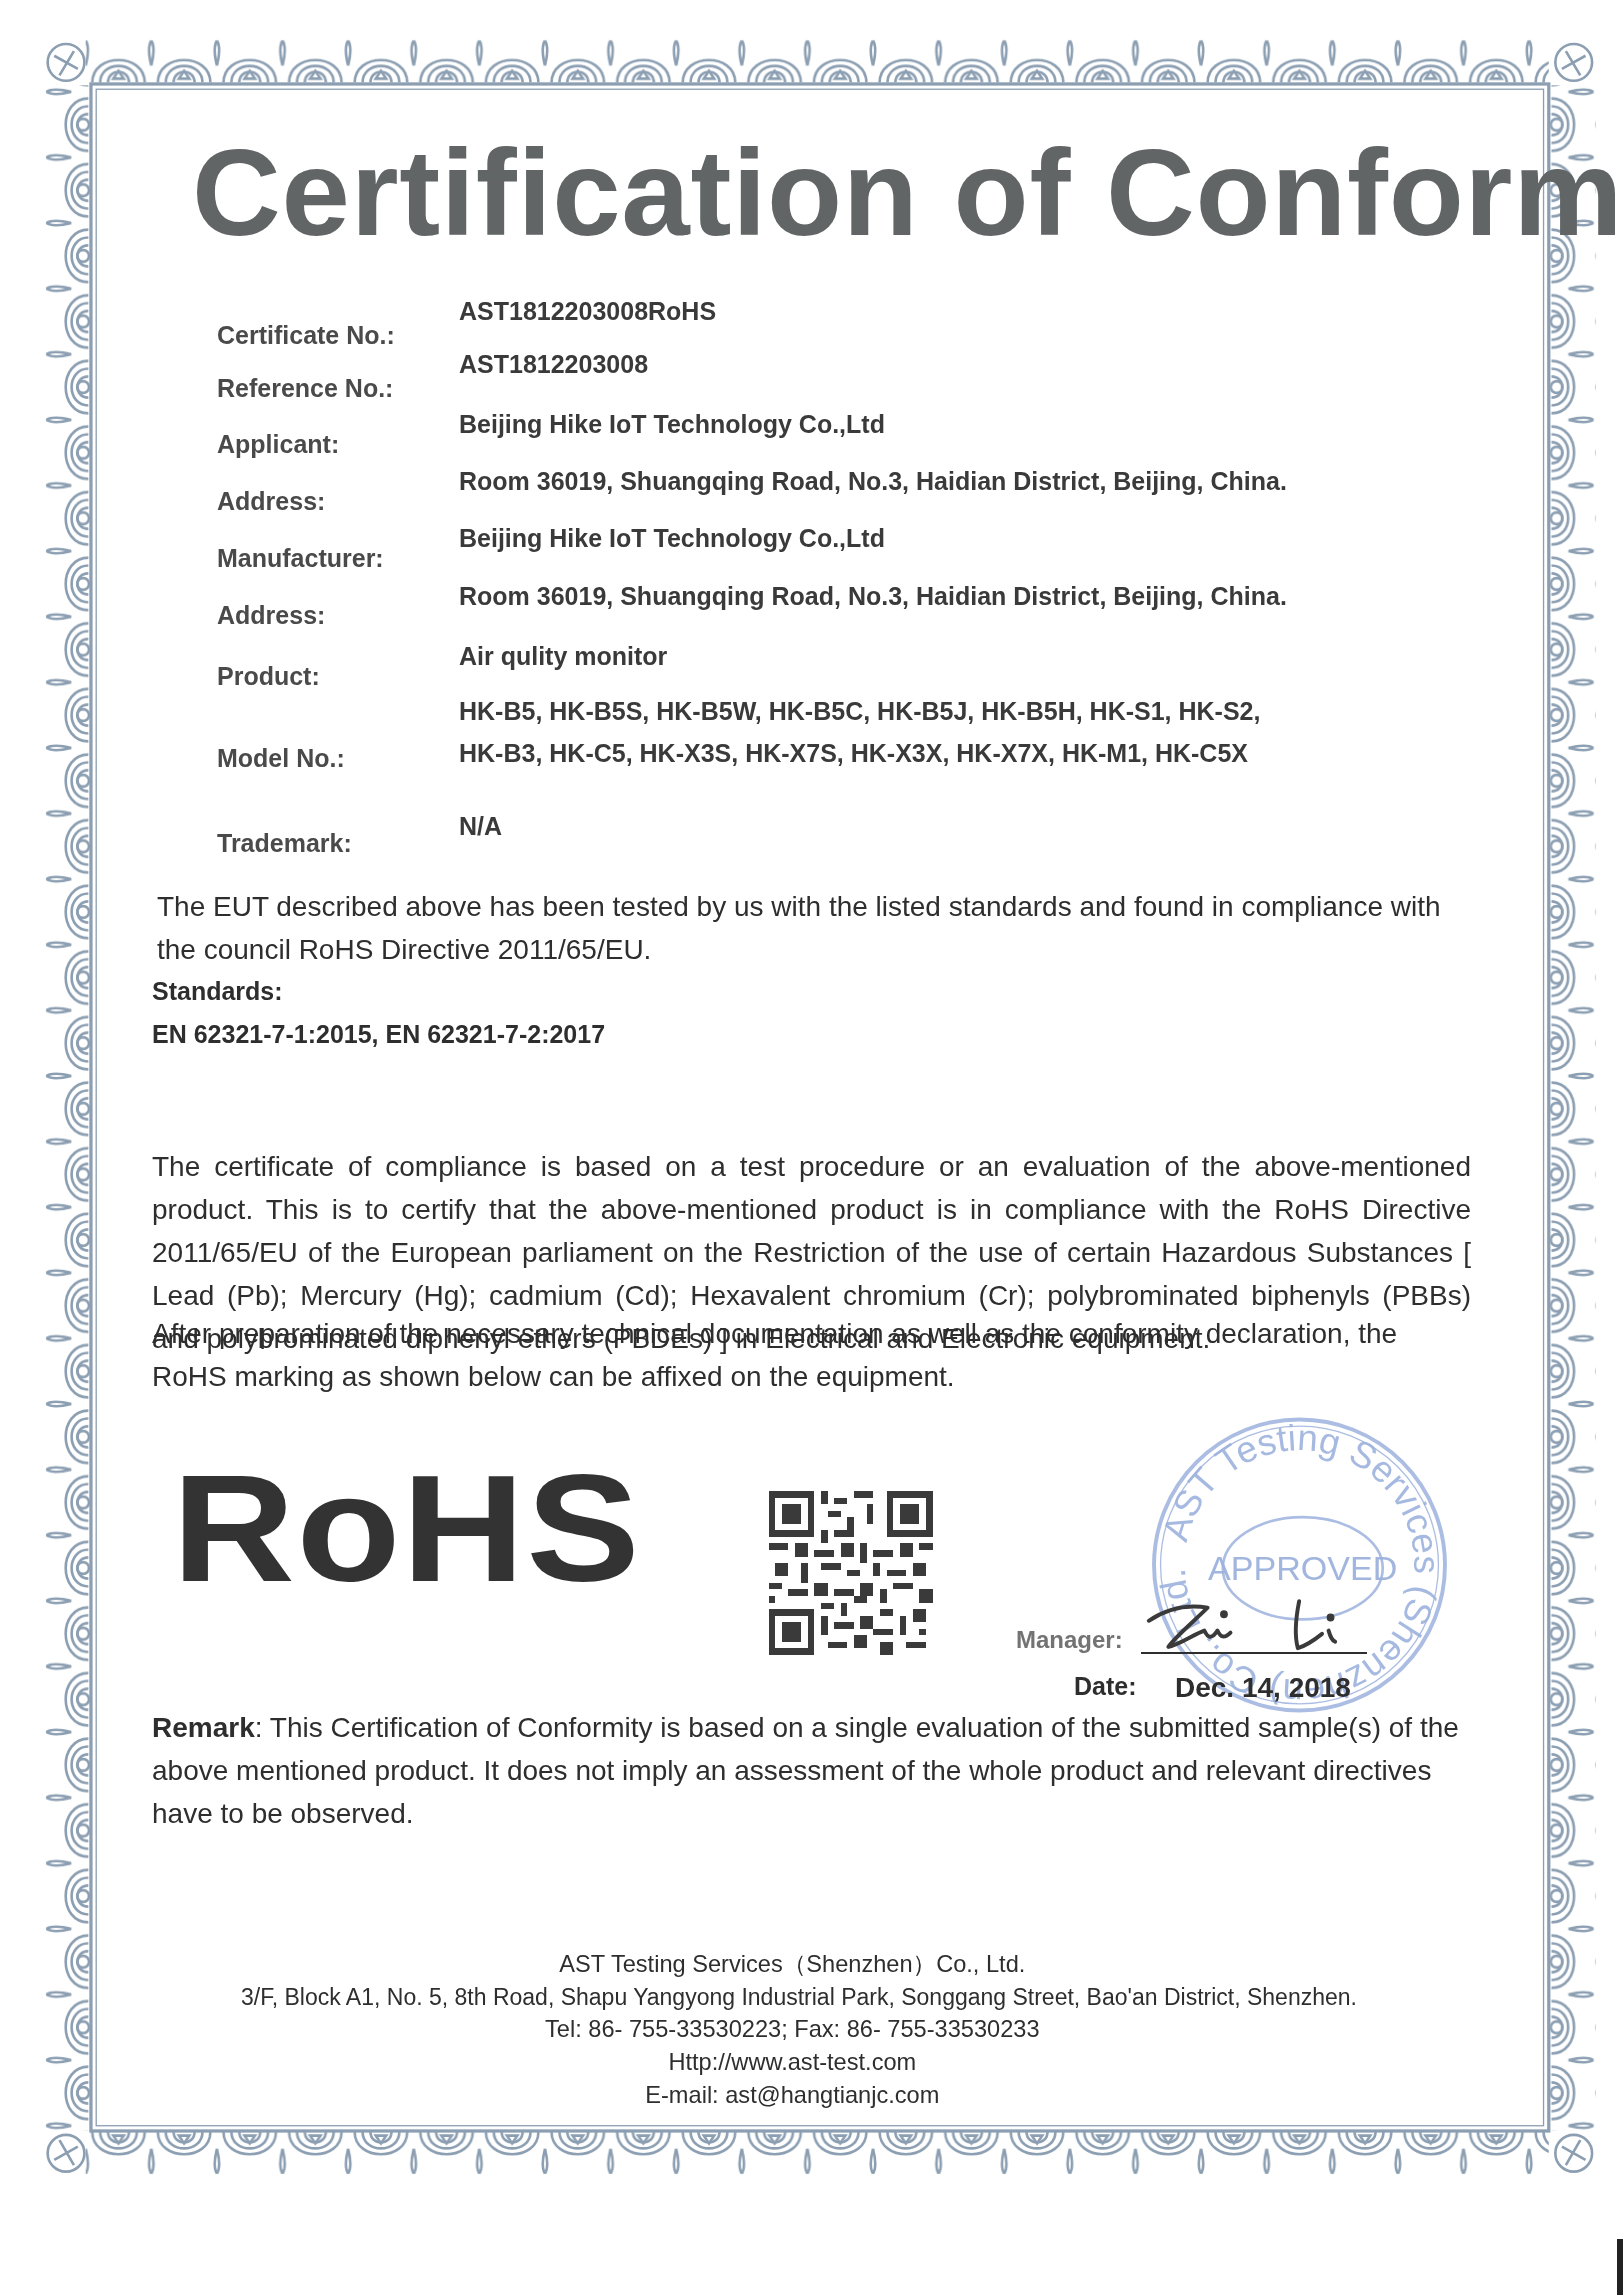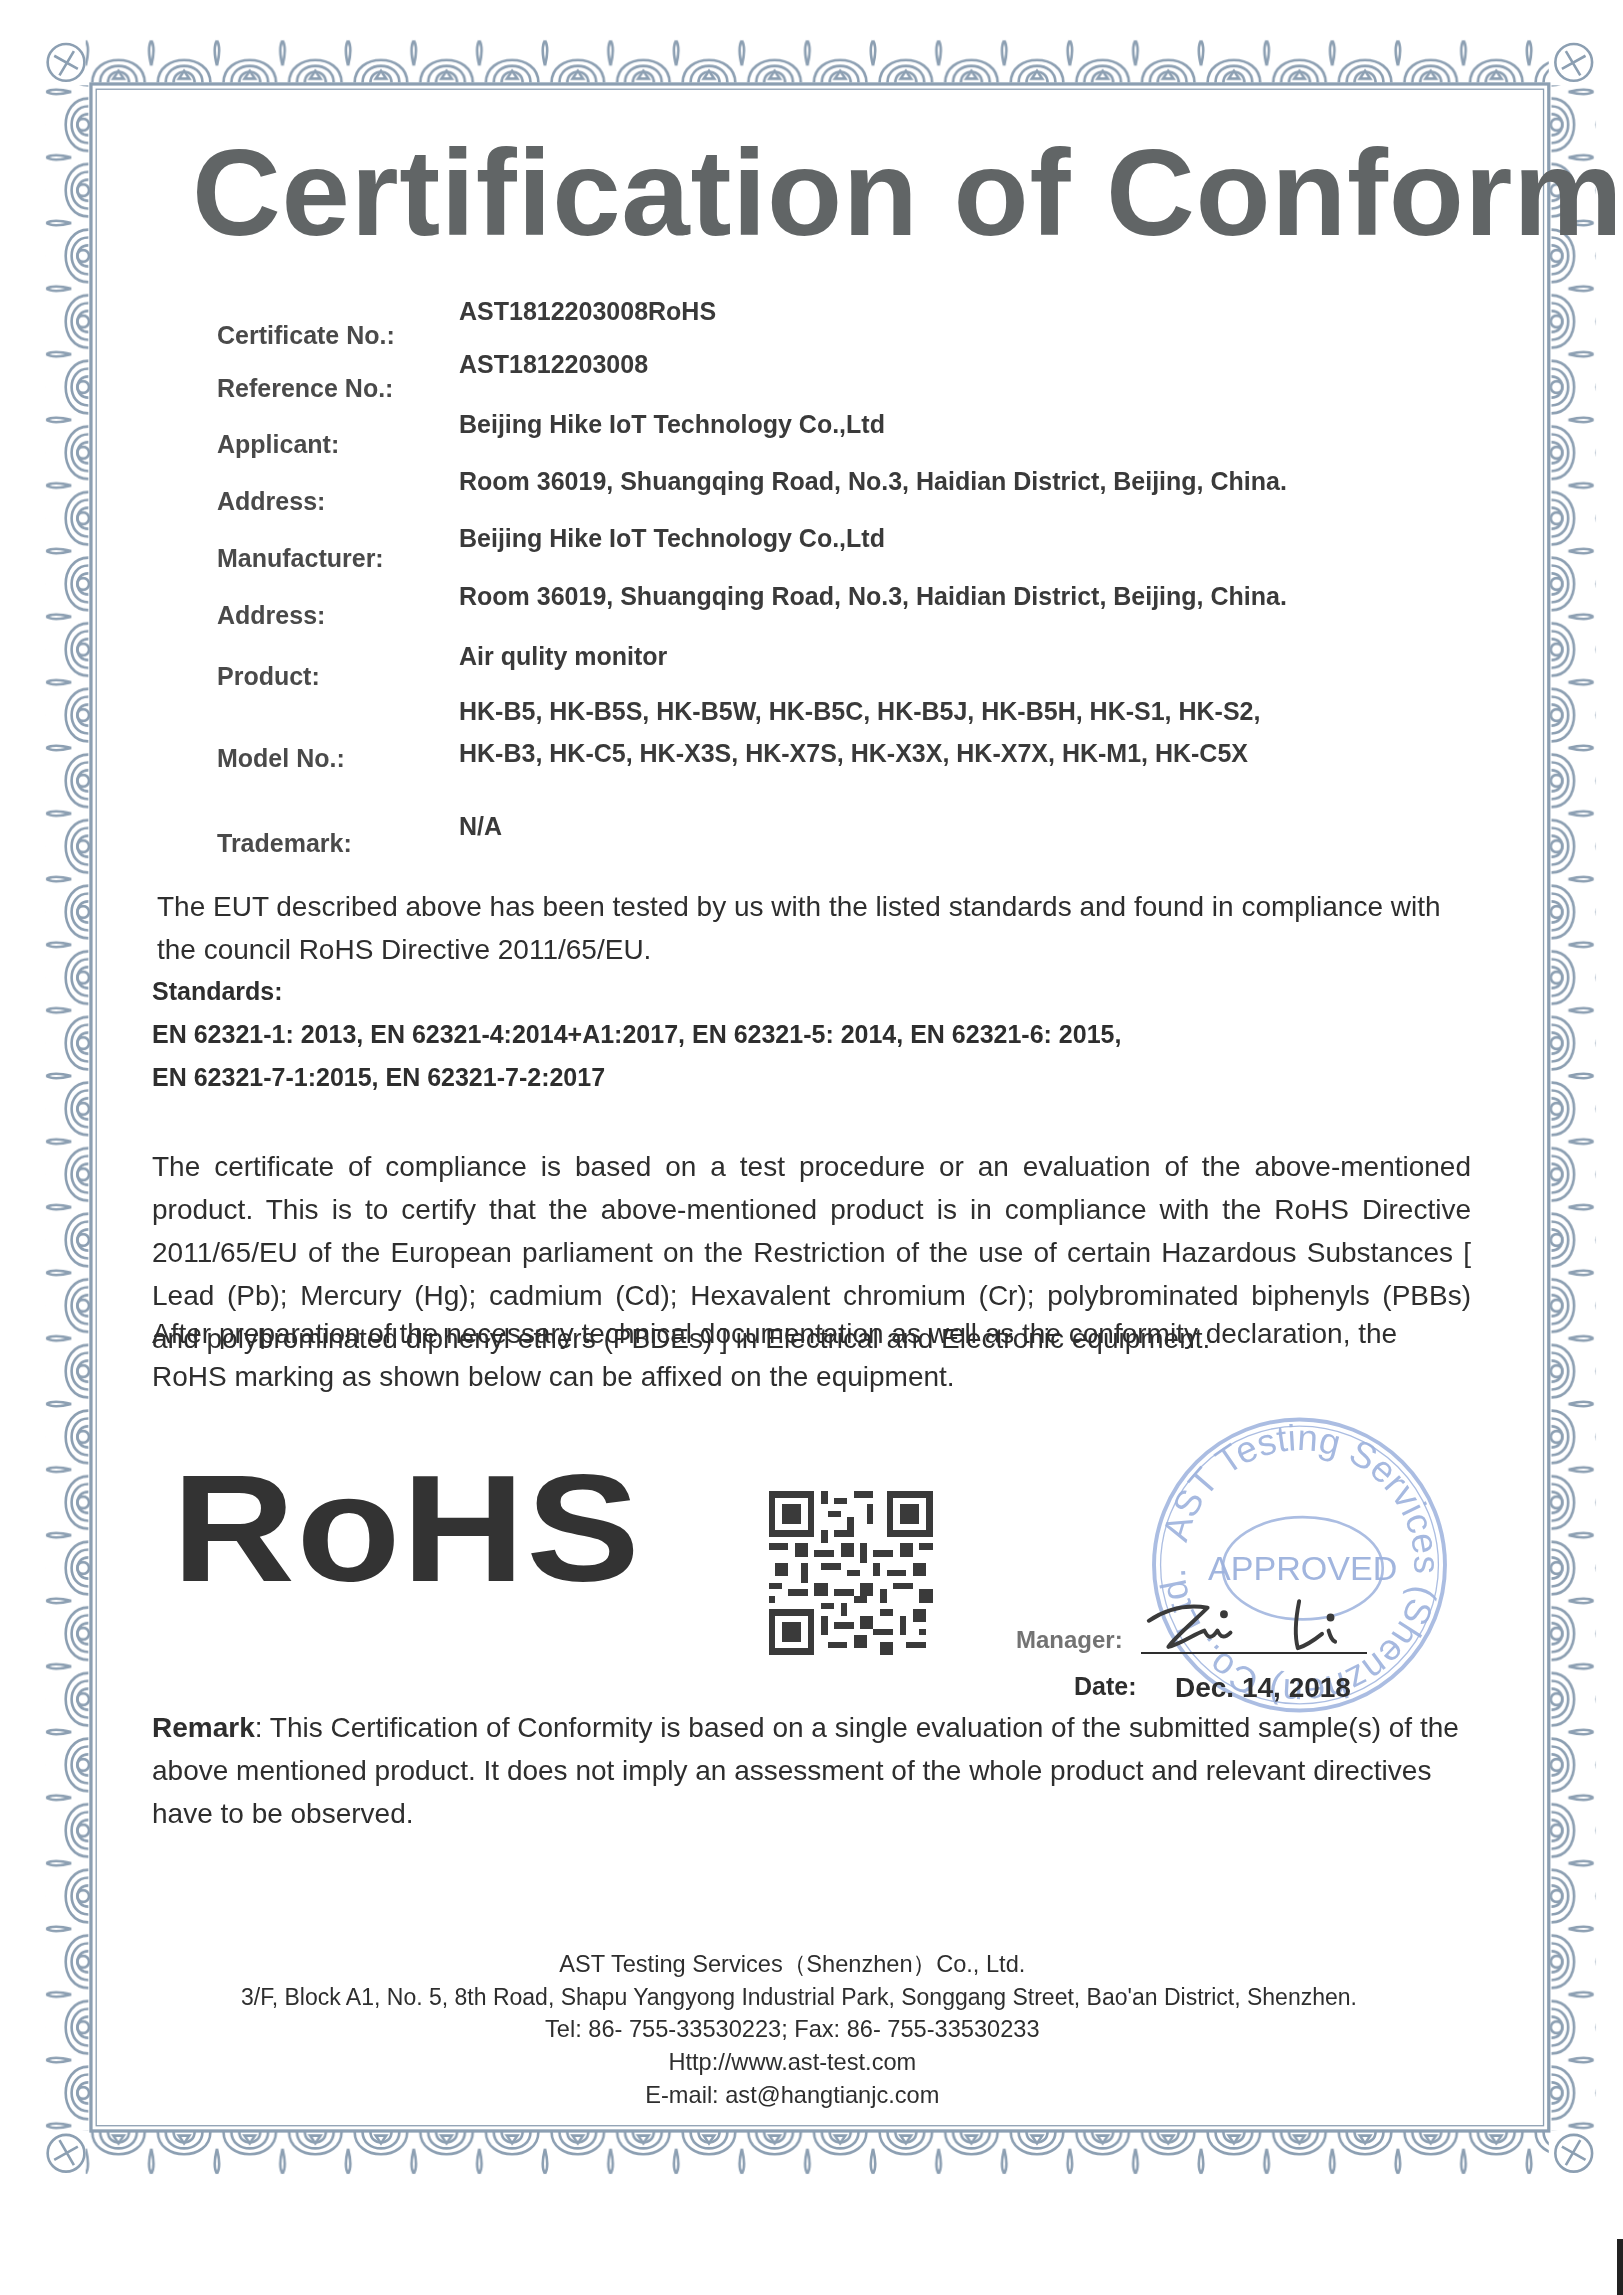--- a/index.html
+++ b/index.html
@@ -136,21 +136,20 @@
   </div>
 </div>
 
 <div class="abs para" style="top:885px; left:157px">
   <div>The EUT described above has been tested by us with the listed standards and found in compliance with</div>
   <div>the council RoHS Directive 2011/65/EU.</div>
 </div>
 
 <div class="abs std" style="top:970px">Standards:</div>
 <div class="abs std" style="top:1013px">
-  <div>EN 62321-1: 2013, EN 62321-4:2014+A1:2017, EN 62321-5: 2014, EN 62321-6: 2015,</div>
   <div>EN 62321-7-1:2015, EN 62321-7-2:2017</div>
 </div>
 
 <div class="abs para justify" style="top:1097px">The certificate of compliance is based on a test procedure or an evaluation of the above-mentioned product. This is to certify that the above-mentioned product is in compliance with the RoHS Directive 2011/65/EU of the European parliament on the Restriction of the use of certain Hazardous Substances [ Lead (Pb); Mercury (Hg); cadmium (Cd); Hexavalent chromium (Cr); polybrominated biphenyls (PBBs) and polybrominated diphenyl ethers (PBDEs) ] in Electrical and Electronic equipment.</div>
 
 <div class="abs para" style="top:1312px; width:1312px">After preparation of the necessary technical documentation as well as the conformity declaration, the RoHS marking as shown below can be affixed on the equipment.</div>
 
 <div class="abs rohs">RoHS</div>
 
 <svg class="abs qr" viewBox="0 0 25 25" shape-rendering="crispEdges">

